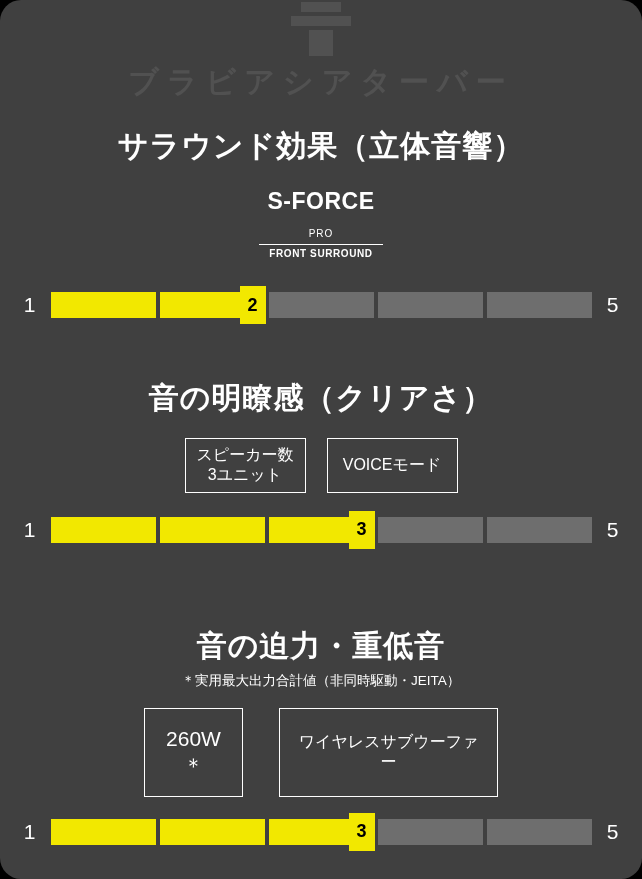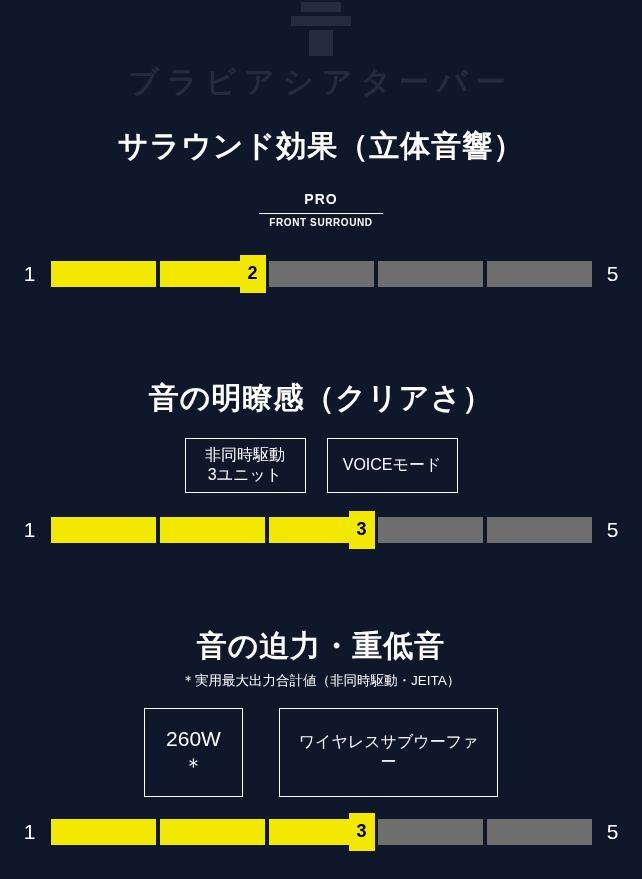--- a/index.html
+++ b/index.html
@@ -12,21 +12,22 @@
     height: 879px;
     overflow: hidden;
     font-family: "Liberation Sans", sans-serif;
     color: #ffffff;
     position: relative;
   }
   .page {
     width: 642px;
     height: 879px;
     position: relative;
-    background: #0f172a;
+    background: #404040;
+    border-radius: 21px;
   }
 
   
   .watermark {
     position: absolute;
     top: 0;
     left: 0;
     width: 642px;
     height: 112px;
     overflow: hidden;
@@ -86,26 +87,26 @@
     text-align: center;
   }
   .sforce .l1 {
     font-size: 23px;
     font-weight: bold;
     letter-spacing: 0.5px;
     color: #ffffff;
     line-height: 1;
   }
   .sforce .l2 {
-    font-size: 14px;
-    font-weight: bold;
+    font-size: 10px;
+    font-weight: normal;
     letter-spacing: 1px;
     color: #ffffff;
     line-height: 1.4;
-    margin-top: 2px;
+    margin-top: 14px;
   }
   .sforce .rule {
     height: 1px;
     background: #ffffff;
     margin: 3px auto 3px auto;
     width: 124px;
   }
   .sforce .l3 {
     font-size: 10px;
     font-weight: bold;
@@ -191,20 +192,21 @@
       <div class="bar" style="left:40px;top:0;width:40px;height:10px;"></div>
       <div class="bar" style="left:30px;top:14px;width:60px;height:10px;"></div>
       <div class="bar" style="left:48px;top:28px;width:24px;height:26px;"></div>
     </div>
     <div class="wm-text">ブラビアシアターバー</div>
   </div>
 
   <div class="section" style="top:128px;">
     <div class="sec-title">サラウンド効果（立体音響）</div>
     <div class="sforce">
+      <div class="l1">S-FORCE</div>
       <div class="l2">PRO</div>
       <div class="rule"></div>
       <div class="l3">FRONT SURROUND</div>
     </div>
     <div class="gauge" style="margin-top:32px;">
       <div class="endlabel">1</div>
       <div class="track">
         <div class="seg on"></div>
         <div class="seg on">
           <div class="marker">2</div>
@@ -213,21 +215,21 @@
         <div class="seg"></div>
         <div class="seg"></div>
       </div>
       <div class="endlabel">5</div>
     </div>
   </div>
 
   <div class="section" style="top:380px;">
     <div class="sec-title">音の明瞭感（クリアさ）</div>
     <div class="boxes">
-      <div class="fbox two-line" style="width:121px;">非同時駆動
+      <div class="fbox two-line" style="width:121px;">スピーカー数
 3ユニット</div>
       <div class="fbox" style="width:131px;">VOICEモード</div>
     </div>
     <div class="gauge" style="margin-top:24px;">
       <div class="endlabel">1</div>
       <div class="track">
         <div class="seg on"></div>
         <div class="seg on"></div>
         <div class="seg on">
           <div class="marker">3</div>

